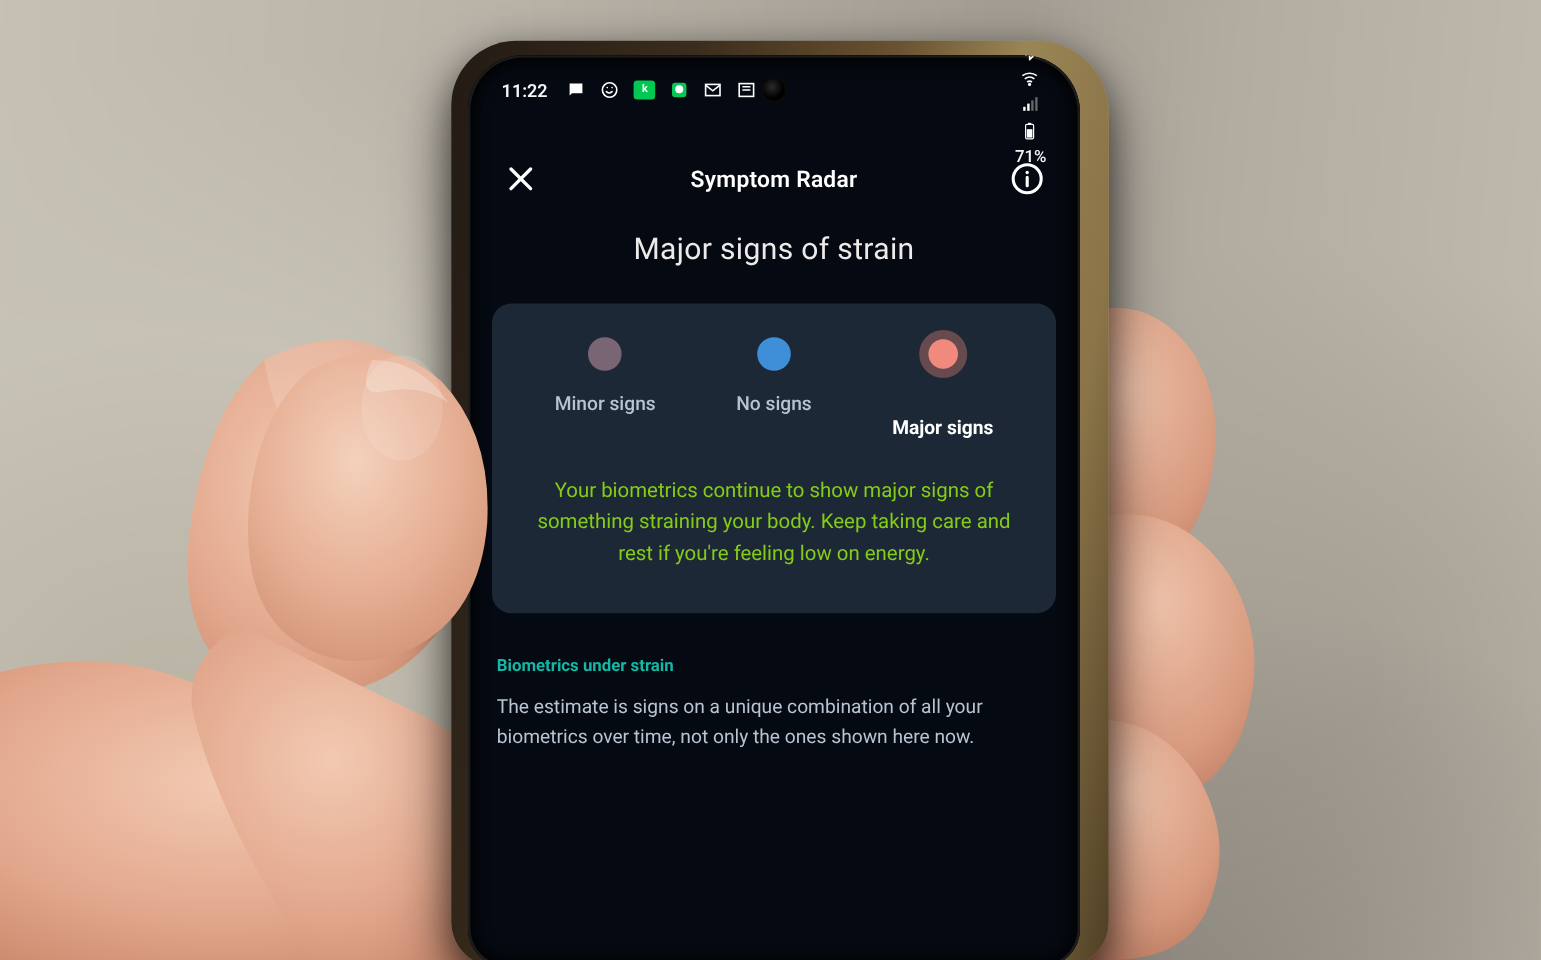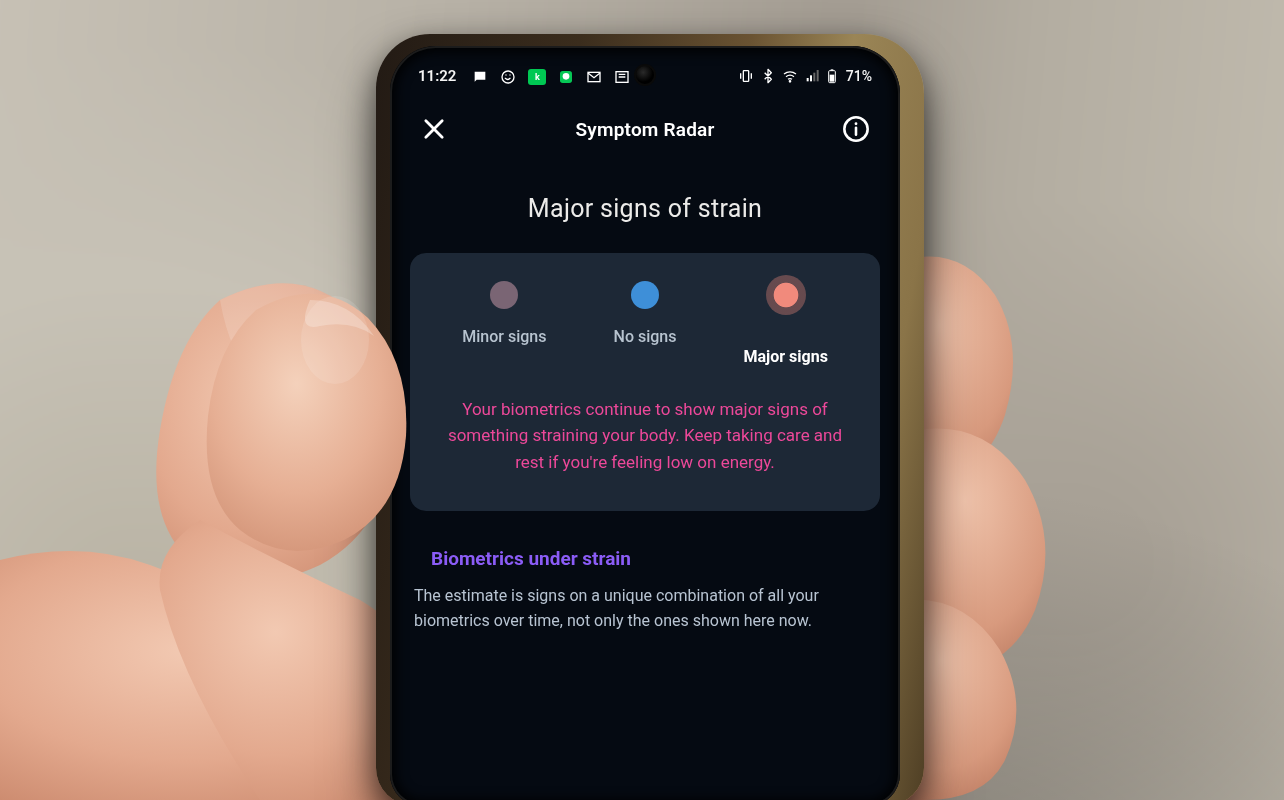--- a/index.html
+++ b/index.html
@@ -69,35 +69,35 @@
     right: 0;
     height: 36px;
     display: flex;
     align-items: center;
     padding: 0 28px;
     color: #f5f5f5;
     font-size: 14px;
     font-weight: 500;
     z-index: 20;
   }
-  .status-left { display:flex; align-items:flex-end; gap:12px; flex:1; }
+  .status-left { display:flex; align-items:flex-start; gap:12px; flex:1; }
   .status-left .time { margin-right:4px; font-weight:600; font-size:15px;}
-  .status-right { display:flex; align-items:center; gap:6px; }
+  .status-right { display:flex; align-items:center; gap:6px;flex-direction:column; }
   .st-icon { width:16px; height:16px; display:inline-flex; align-items:center; justify-content:center;}
   .st-icon svg { width:100%; height:100%; }
   .kijiji {
     width:18px;height:16px;background:#00c853;border-radius:3px;
     font-size:9px;color:#fff;display:inline-flex;align-items:center;justify-content:center;font-weight:700;
   }
   .batt-pct { font-size:14px; font-weight:500; margin-left:2px;}
 
   
   .app-header {
     position: absolute;
-    top: 56px;
+    top: 76px;
     left: 0;
     right: 0;
     height: 54px;
     display: flex;
     align-items: center;
     justify-content: space-between;
     padding: 0 30px;
     color: #fff;
   }
   .app-header .title {
@@ -176,29 +176,29 @@
   .level.active .level-label {
     color: #fff;
     font-weight: 700;
     margin-top: 20px;
   }
 
   .card-msg {
     text-align: center;
     font-size: 17px;
     line-height: 1.55;
-    color: #ec4899;
+    color: #84cc16;
     font-weight: 400;
   }
 
   .section-title {
-    font-size: 19px;
+    font-size: 14px;
     font-weight: 700;
-    color: #8b5cf6;
-    margin: 0 6px 14px 23px;
+    color: #14b8a6;
+    margin: 0 6px 14px 6px;
   }
   .section-body {
     font-size: 16px;
     line-height: 1.55;
     color: #b8c4d2;
     margin: 0 6px;
   }
 
   
   .hand {

